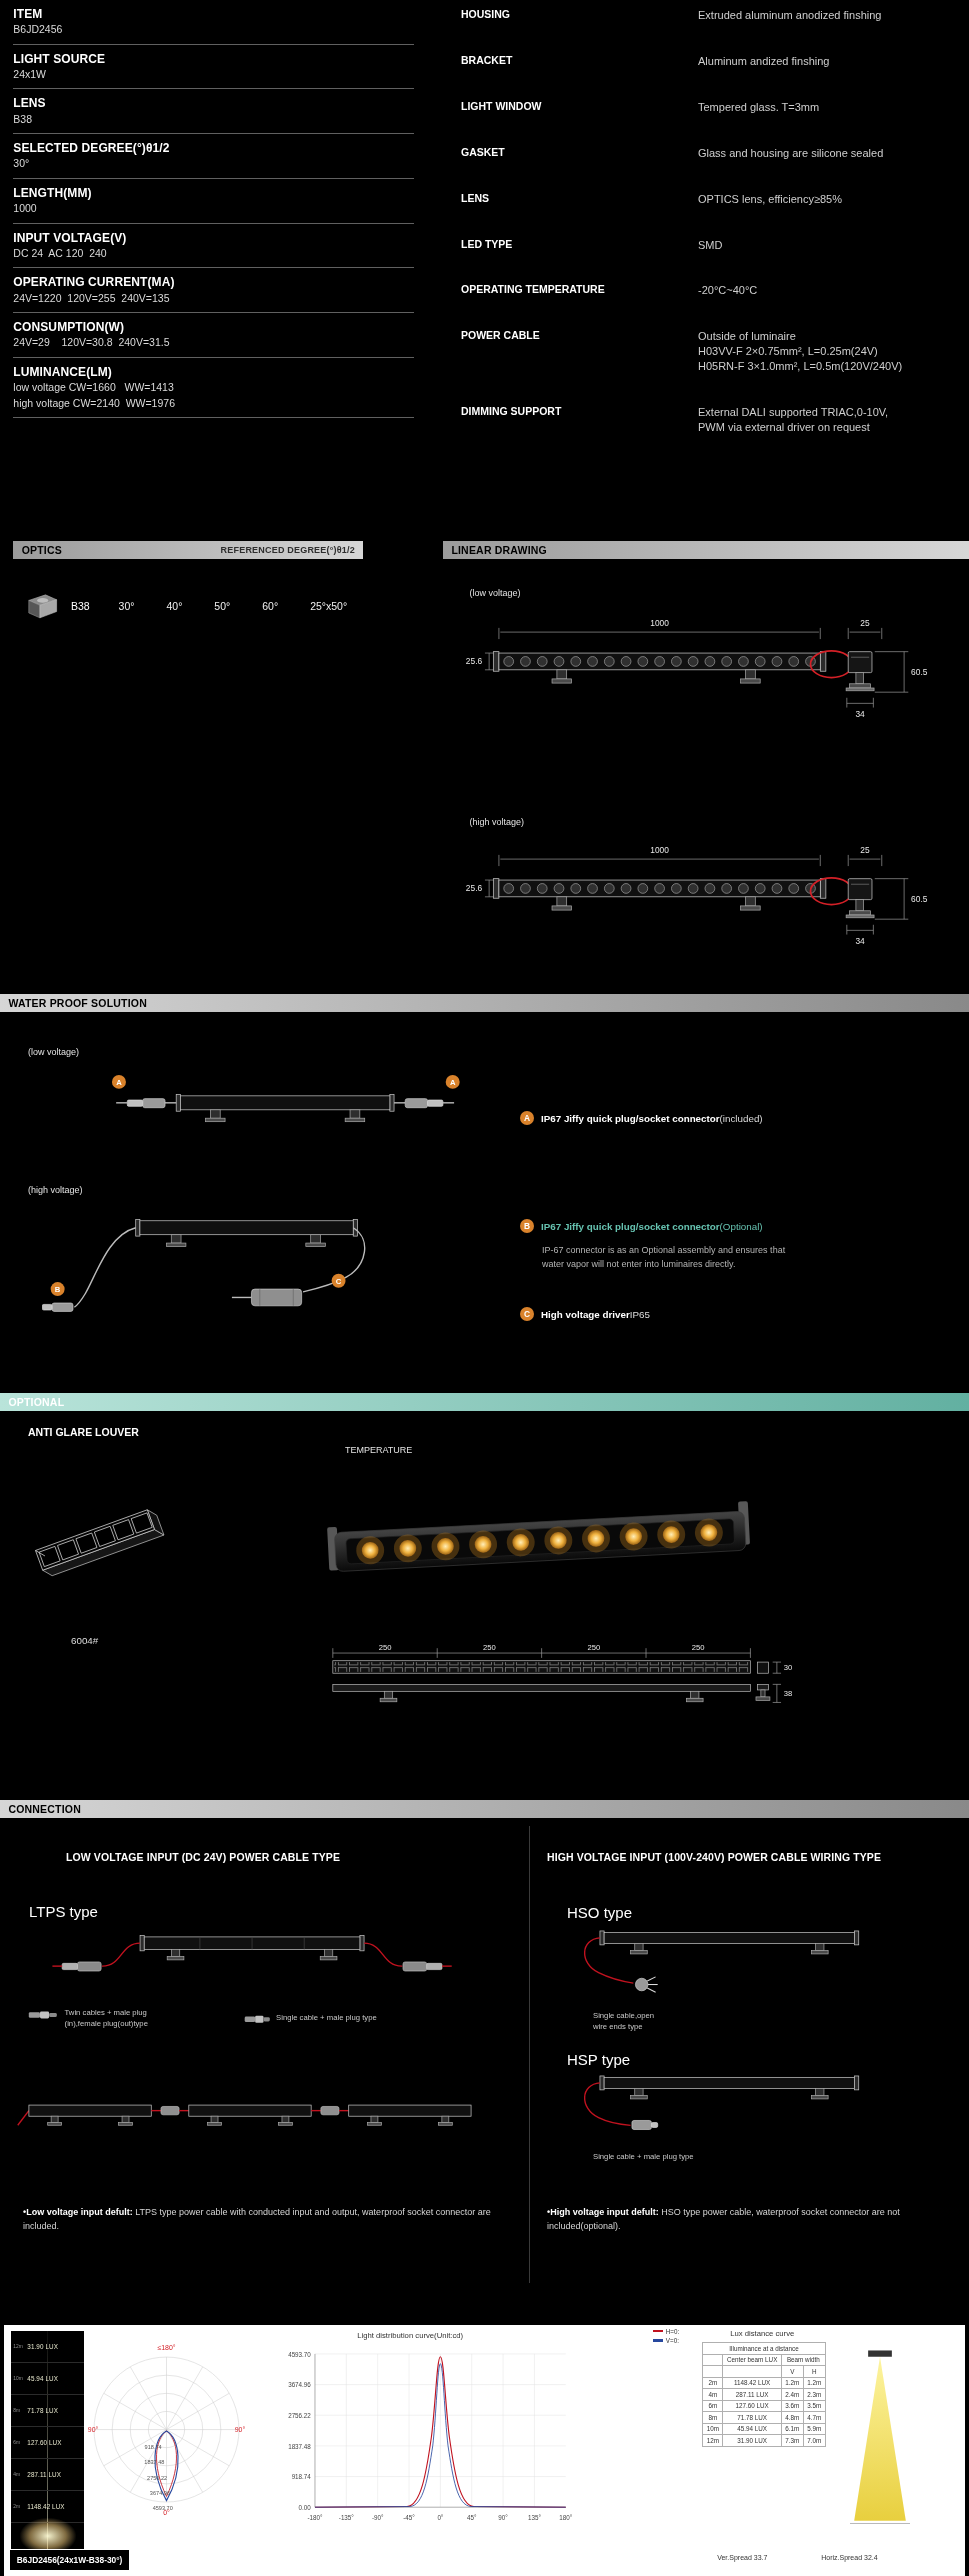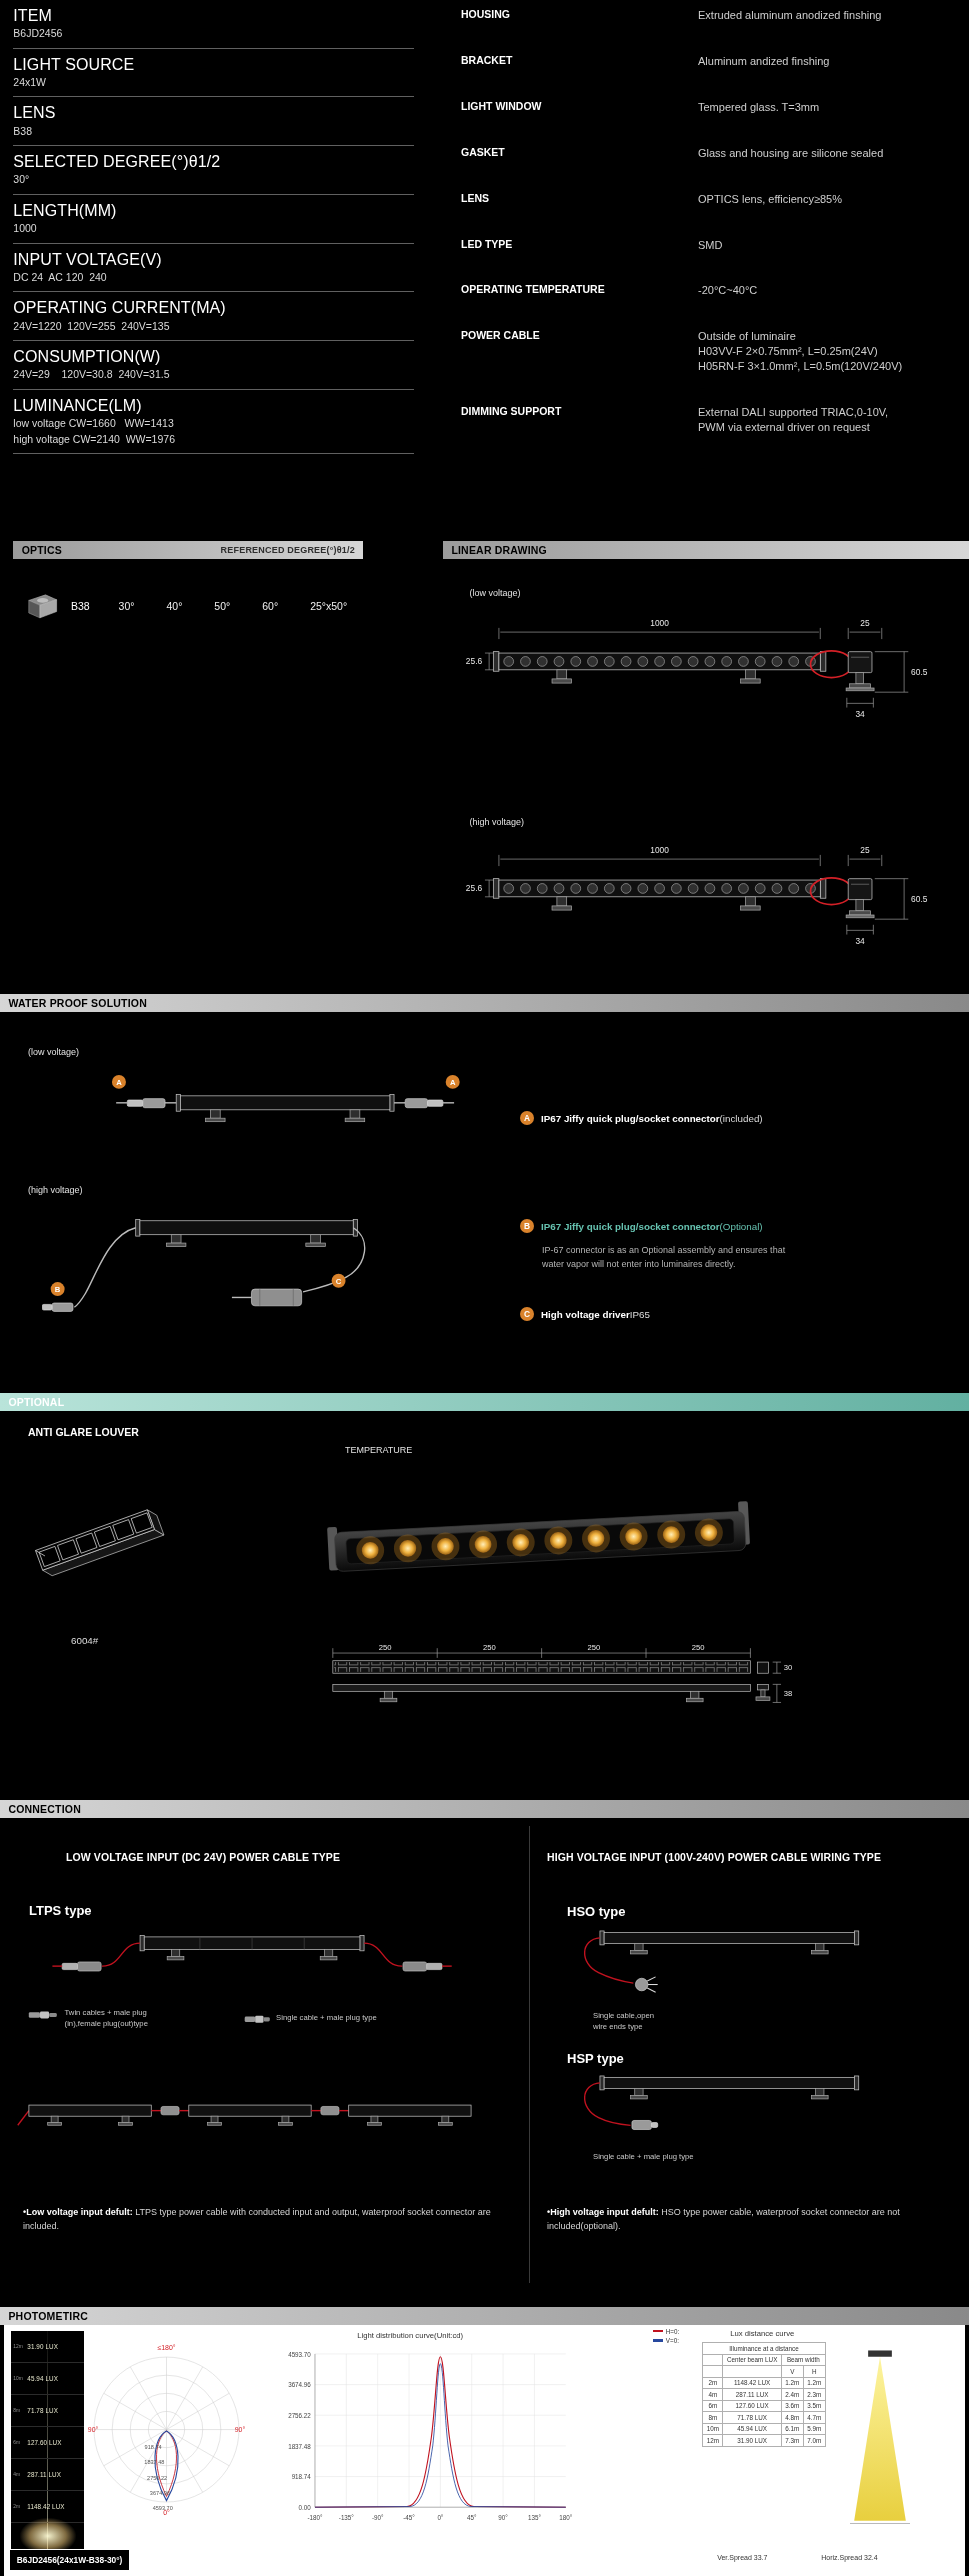--- a/index.html
+++ b/index.html
@@ -5,39 +5,39 @@
 *{box-sizing:border-box;margin:0;padding:0}
 body{background:#000}
 .sheet{position:relative;width:970px;height:2576px;background:#000;overflow:hidden;font-family:"Liberation Sans",sans-serif;color:#fff}
 .abs{position:absolute}
 svg text{font-family:"Liberation Sans",sans-serif}
 .section-bar{height:17.5px;display:flex;align-items:center;padding:0 8.4px;font-weight:bold;font-size:10.5px;color:#000;background:linear-gradient(to right,#d6d6d6,#898989);letter-spacing:0.2px}
 .half-bar{background:linear-gradient(to right,#9b9b9b,#d6d6d6)}
 .between{justify-content:space-between}
 .bar-ref{font-size:9px;color:#2e2e2e;font-weight:bold}
 .teal-bar{background:linear-gradient(to right,#b9e4da,#62b0a1);color:#fff}
-.spec-label{font-size:16px;font-weight:normal;color:#fff;letter-spacing:0.1px}
+.spec-label{font-size:12px;font-weight:bold;color:#fff;letter-spacing:0.1px}
 .spec-line{font-size:10.5px;color:#dbdbdb;margin-top:2.1px;white-space:pre-wrap;line-height:1.3}
 .spec-rule{border:none;border-top:0.7px solid #606060;margin:7px 0}
 .srow{display:flex;margin-bottom:31px}
 .srow .r-label{flex:0 0 237px;font-size:10.5px;font-weight:bold}
 .r-val{font-size:11px;color:#cfcfcf;line-height:1.35;white-space:pre-wrap}
 .deg{font-size:10.5px;color:#f0f0f0}
 .degrees{display:flex;gap:32px;margin-left:29px}
 .lens-code{font-size:10.5px;color:#fff;margin-left:9.8px}
 .vlabel{font-size:9px;color:#e3e3e3}
 .badge{display:inline-flex;width:14px;height:14px;border-radius:50%;background:#d9822b;color:#fff;font-size:8.4px;font-weight:bold;align-items:center;justify-content:center;margin-right:7px;flex:0 0 14px}
 .wp-note{display:flex;align-items:center;font-size:9.8px}
 .wp-bold{font-weight:bold;color:#fff}
 .wp-normal{color:#ddd}
 .tealtxt{color:#66c2b0}
 .wp-para{font-size:9px;color:#b5b5b5;line-height:1.6}
 .opt-title{font-weight:bold;font-size:10.5px;color:#fff}
 .conn-heading{font-weight:bold;font-size:10.5px;color:#fff;letter-spacing:0.1px}
-.type-label{font-weight:bold;font-size:13px;color:#fff}
+.type-label{font-weight:normal;font-size:15px;color:#fff}
 .cap{font-size:7.7px;color:#c9c9c9;line-height:1.4;display:flex;align-items:flex-start;gap:5.6px}
 .conn-note{font-size:9px;color:#d6d6d6;line-height:1.55}
 .conn-note b{color:#fff}
 .vdivider{width:0.7px;background:#3a3a3a}
 .photo-panel{background:#fff;color:#222}
 .beam-panel{background:#000;overflow:hidden}
 .beam-row{height:32px;border-bottom:0.7px solid #2b2b2b;display:flex;align-items:center;gap:3.5px;padding:0 2.1px;position:relative;z-index:2}
 .beam-d{font-size:4.9px;color:#8f8f8f;width:10.5px;flex:0 0 10.5px}
 .beam-lux{font-size:6.3px;color:#e9e9cf;letter-spacing:0.1px}
 .beam-axis{position:absolute;left:36px;top:0;bottom:0;width:0.7px;background:linear-gradient(to bottom,rgba(255,255,240,.05),rgba(255,255,220,.55));z-index:1}
@@ -654,23 +654,20 @@
     </g>
   </svg>
   <div class="abs cap" style="left:593px;top:2152px">
     <span>Single cable + male plug type</span>
   </div>
 
   <div class="abs conn-note" style="left:547px;top:2206px;width:408px">
     <b>•High voltage input defult:</b><span> HSO type power cable, waterproof socket connector are not included(optional).</span>
   </div>
 
-  <div class="section-bar abs" style="left:0;top:2307px;width:970px">
-    <span>PHOTOMETIRC</span>
-  </div>
 
   <div class="photo-panel abs" style="left:4.2px;top:2325px;width:961px;height:251px">
 
     <div class="beam-panel abs" style="left:7px;top:5.6px;width:73px;height:218px">
       <div class="beam-axis"></div>
       <div class="beam-row">
           <span class="beam-d">12m</span>
           <span class="beam-lux">31.90 LUX</span>
         </div>
       <div class="beam-row">

